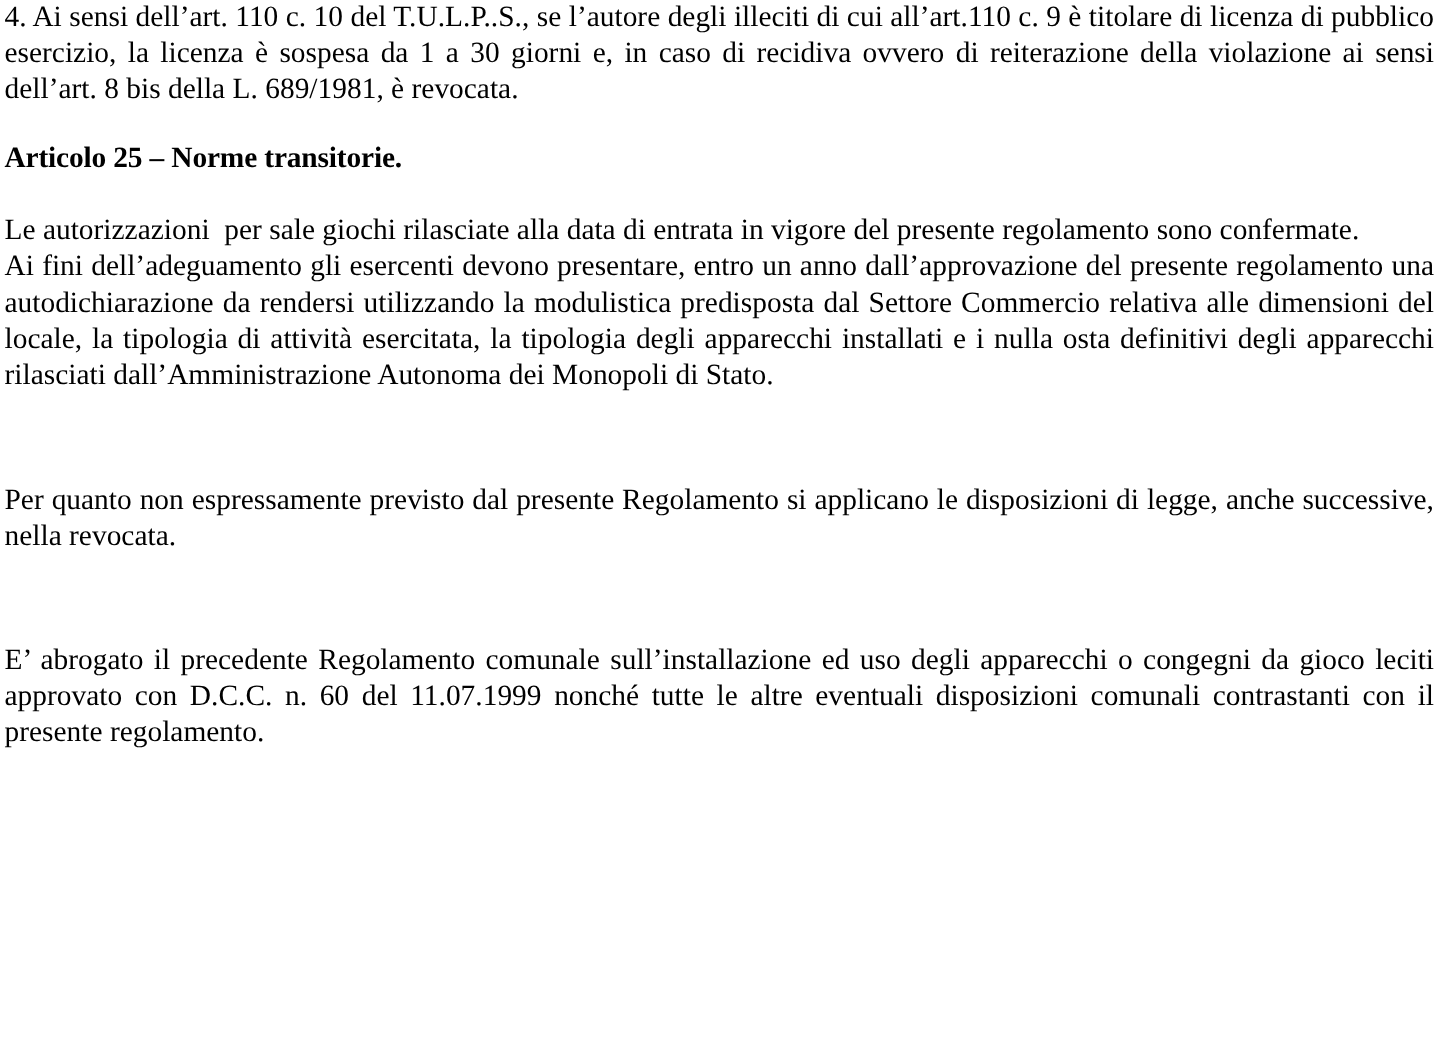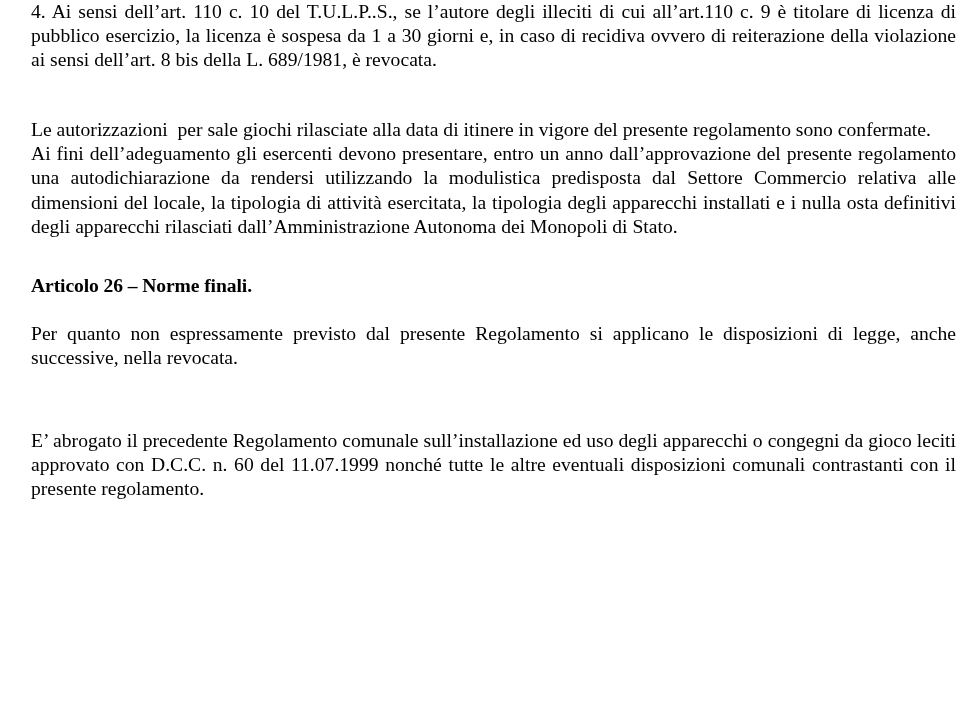--- a/index.html
+++ b/index.html
@@ -23,21 +23,20 @@
     box-sizing: border-box;
     padding: 0px 4px 0px 3px;
     background: #ffffff;
   }
   .doc-body {
     font-size: 19.6px;
     line-height: 24.1px;
     text-align: justify;
     text-justify: inter-word;
     letter-spacing: 0.01px;
-    margin-left: 28px;
   }
   p.para {
     margin: 0;
     padding: 0;
     text-align: justify;
     text-align-last: left;
     white-space: pre-wrap;
   }
   h2.heading {
     margin: 0;
@@ -55,31 +54,31 @@
 </head>
 <body>
 
 <div class="page">
   <div class="doc-body">
 
     <p class="para">4. Ai sensi dell’art. 110 c. 10 del T.U.L.P..S., se l’autore degli illeciti di cui all’art.110 c. 9 è titolare di licenza di pubblico esercizio, la licenza è sospesa da 1 a 30 giorni e, in caso di recidiva ovvero di reiterazione della violazione ai sensi dell’art. 8 bis della L. 689/1981, è revocata.</p>
 
     <div class="gap-md"></div>
 
+    <h2 class="heading">Articolo 25 – Norme transitorie.</h2>
 
     <div class="gap-lg"></div>
 
-    <p class="para">Le autorizzazioni  per sale giochi rilasciate alla data di itinere in vigore del presente regolamento sono confermate.</p>
+    <p class="para">Le autorizzazioni  per sale giochi rilasciate alla data di entrata in vigore del presente regolamento sono confermate.</p>
 
     <p class="para">Ai fini dell’adeguamento gli esercenti devono presentare, entro un anno dall’approvazione del presente regolamento una autodichiarazione da rendersi utilizzando la modulistica predisposta dal Settore Commercio relativa alle dimensioni del locale, la tipologia di attività esercitata, la tipologia degli apparecchi installati e i nulla osta definitivi degli apparecchi rilasciati dall’Amministrazione Autonoma dei Monopoli di Stato.</p>
 
 
     <div class="gap-xl"></div>
 
-    <h2 class="heading">Articolo 26 – Norme finali.</h2>
 
     <div class="gap-lg"></div>
 
     <p class="para">Per quanto non espressamente previsto dal presente Regolamento si applicano le disposizioni di legge, anche successive, nella revocata.</p>
 
     <div class="gap-xl"></div>
 
 
     <div class="gap-lg"></div>
 

